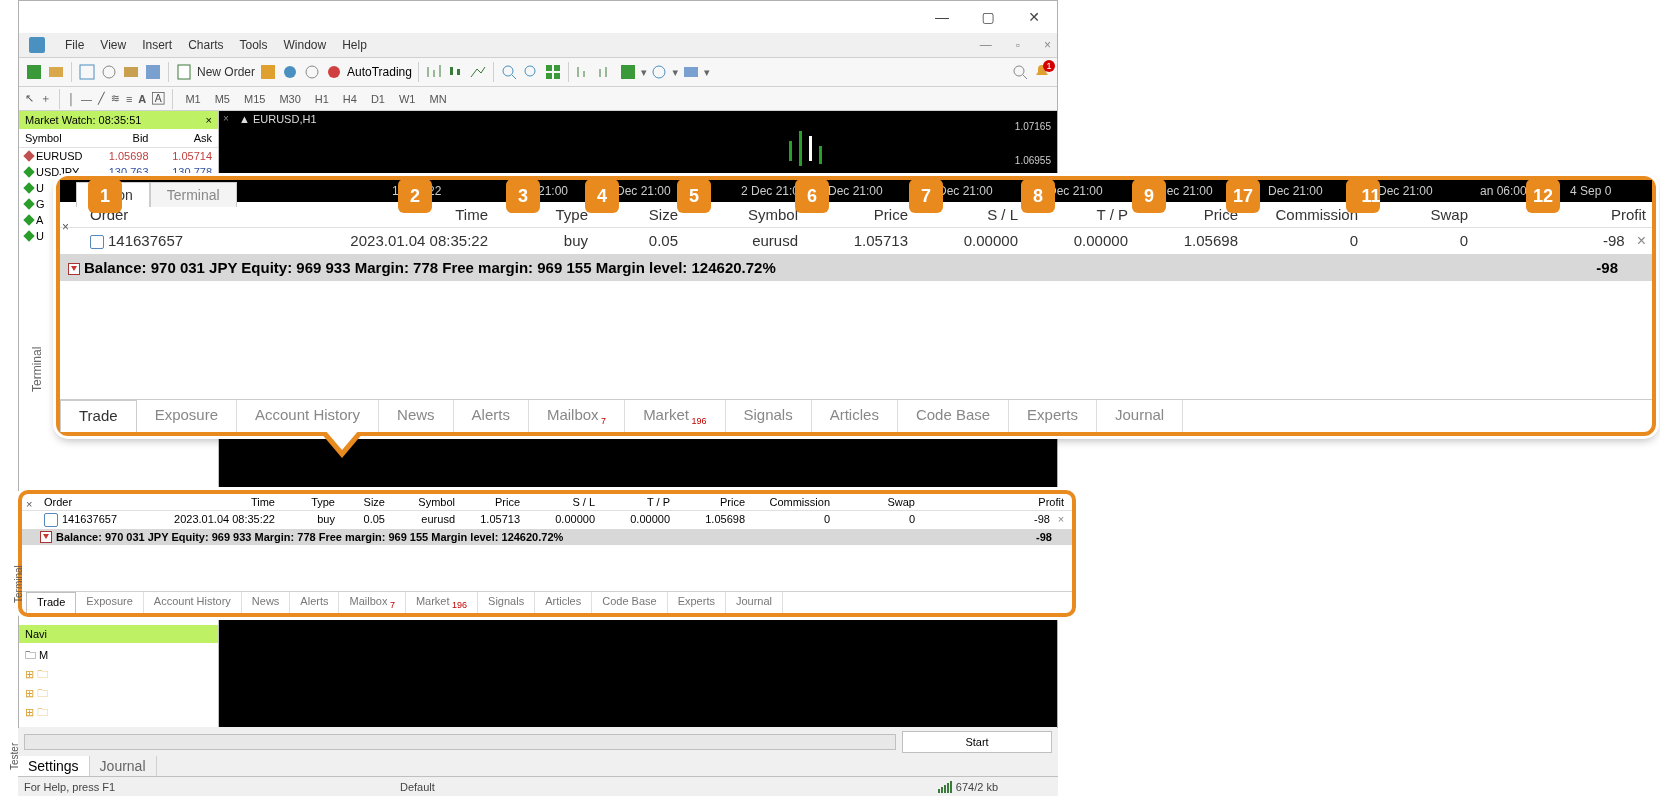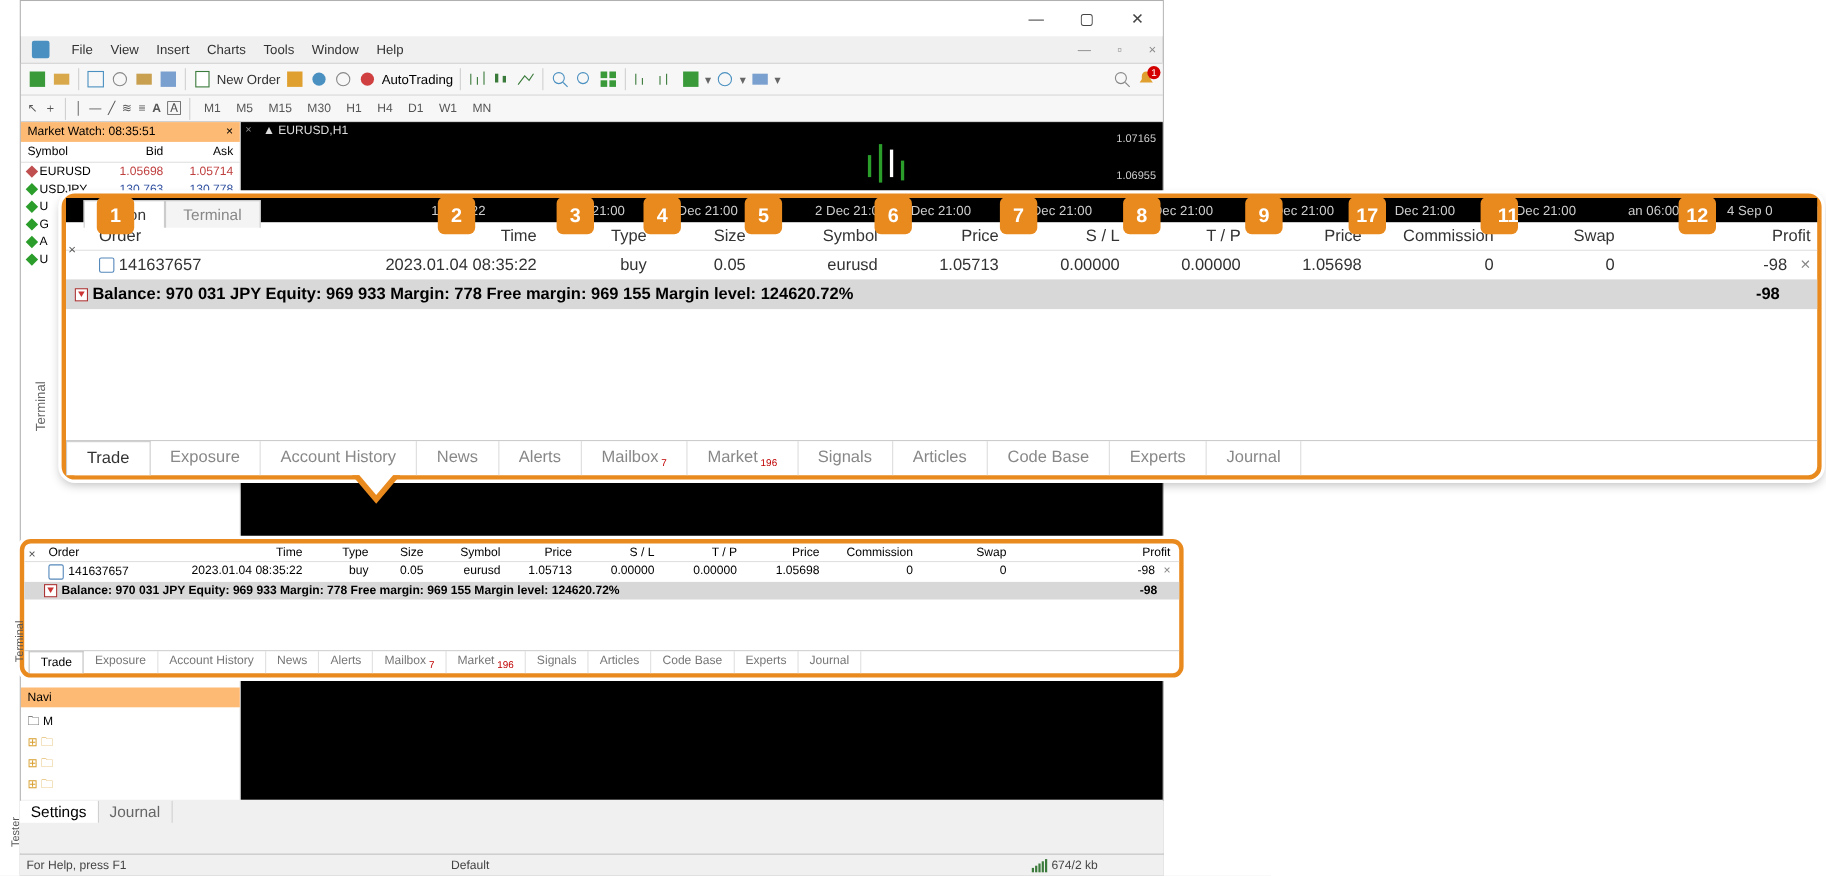--- a/index.html
+++ b/index.html
@@ -18,21 +18,21 @@
 .tool-sep { width: 1px; height: 20px; background: #d0d0d0; margin: 0 2px; }
 .new-order { display: flex; align-items: center; gap: 4px; font-size: 12px; color: #333; }
 .badge-red { position: relative; }
 .badge-red::after { content: "1"; position: absolute; top: -2px; right: -4px; background: #d40000; color: #fff; border-radius: 50%; width: 12px; height: 12px; font-size: 9px; display: flex; align-items: center; justify-content: center; }
 
 .timeframe-bar { height: 24px; display: flex; align-items: center; gap: 6px; padding: 0 6px; font-size: 11px; color: #555; background: #f7f7f7; border-bottom: 1px solid #d0d0d0;}
 .tf-btn { padding: 1px 4px; }
 
 .work-area { display: flex; height: calc(100% - 32px - 24px - 30px - 24px - 48px - 20px); }
 .market-watch { width: 200px; border-right: 1px solid #c0c0c0; background: #fff; display: flex; flex-direction: column; font-size: 11px;}
-.mw-title { background: #fdba74; padding: 3px 6px; font-size: 11px; display: flex; justify-content: space-between; }
+.mw-title { background: #bef264; padding: 3px 6px; font-size: 11px; display: flex; justify-content: space-between; }
 .mw-head { display: flex; padding: 3px 6px; border-bottom: 1px solid #e0e0e0;}
 .mw-head span:nth-child(1){ flex: 0 0 60px; }
 .mw-head span:nth-child(2){ flex: 1; text-align: right; }
 .mw-head span:nth-child(3){ flex: 1; text-align: right; }
 .mw-row { display: flex; padding: 2px 6px; }
 .mw-row .sym { flex: 0 0 60px; display: flex; align-items: center; gap: 3px;}
 .mw-row .bid, .mw-row .ask { flex: 1; text-align: right; }
 .dia { width: 8px; height: 8px; transform: rotate(45deg); display: inline-block;}
 .dia.up { background: #2a9d2a; }
 .dia.dn { background: #c05050; }
@@ -55,21 +55,21 @@
 
 .tester-bar { position: absolute; left: 18px; right: 18px; bottom: 20px; height: 48px; width: 1040px; background: #f0f0f0; display: flex; flex-direction: column; font-size: 11px;}
 .tester-top { display: flex; align-items: center; height: 28px; padding: 0 6px; gap: 6px;}
 .progress-track { flex: 1; height: 16px; background: #e8e8e8; border: 1px solid #c0c0c0;}
 .start-btn { width: 150px; height: 22px; background: #fff; border: 1px solid #c0c0c0; text-align: center; line-height: 20px;}
 .tester-tabs { display: flex; height: 20px; font-size: 14px;}
 .tester-tabs span { padding: 2px 10px; border-right: 1px solid #d0d0d0; color: #666;}
 .tester-tabs span.active { background: #fff; color: #000;}
 
 .status-bar { position: absolute; bottom: 0; left: 18px; width: 1040px; height: 20px; background: #f0f0f0; border-top: 1px solid #c0c0c0; display: flex; align-items: center; font-size: 11px; padding: 0 6px; color: #444; }
-.status-bar .sb-mid { position: absolute; left: 392px;}
+.status-bar .sb-mid { position: absolute; left: 382px;}
 .status-bar .sb-right { position: absolute; right: 60px; display: flex; align-items: center; gap: 4px;}
 .conn-bars { display: flex; gap: 1px; align-items: flex-end;}
 .conn-bars i { width: 2px; background: #3a7a3a; display: inline-block;}
 
 
 .big-callout { position: absolute; left: 56px; top: 176px; right: 4px; height: 260px; background: #fff; border: 4px solid #e98a1f; border-radius: 12px; box-shadow: 0 0 0 3px #fff, 0 4px 10px rgba(0,0,0,0.3); z-index: 50; display: flex; flex-direction: column;}
 .big-callout .pointer { position: absolute; bottom: -26px; left: 260px; width: 0; height: 0; border-left: 22px solid transparent; border-right: 22px solid transparent; border-top: 26px solid #e98a1f;}
 .big-callout .pointer::after { content:""; position:absolute; top:-28px; left:-17px; border-left:17px solid transparent; border-right:17px solid transparent; border-top:20px solid #fff;}
 
 .bc-top-tabs { display: flex; padding: 4px 0 0 10px; gap: 0;}
@@ -370,20 +370,24 @@
       <span class="t-tab">Signals</span>
       <span class="t-tab">Articles</span>
       <span class="t-tab">Code Base</span>
       <span class="t-tab">Experts</span>
       <span class="t-tab">Journal</span>
     </div>
 </div>
 
 <div class="tester-bar" style="bottom:20px">
   <span class="vert-label" style="bottom:6px">Tester</span>
+  <div class="tester-top">
+    <div class="progress-track"></div>
+    <div class="start-btn">Start</div>
+  </div>
   <div class="tester-tabs">
     <span class="active">Settings</span>
     <span>Journal</span>
   </div>
 </div>
 
 <div class="status-bar">
   <span>For Help, press F1</span>
   <span class="sb-mid">Default</span>
   <span class="sb-right">

